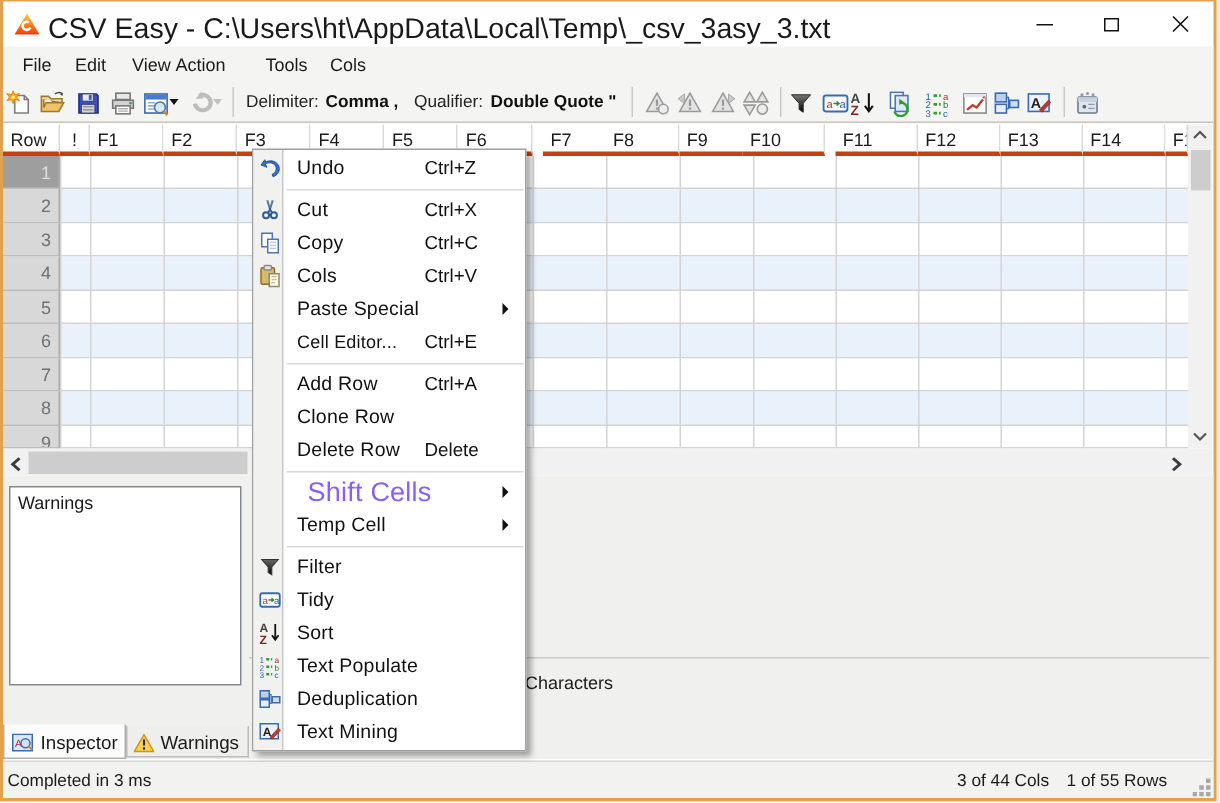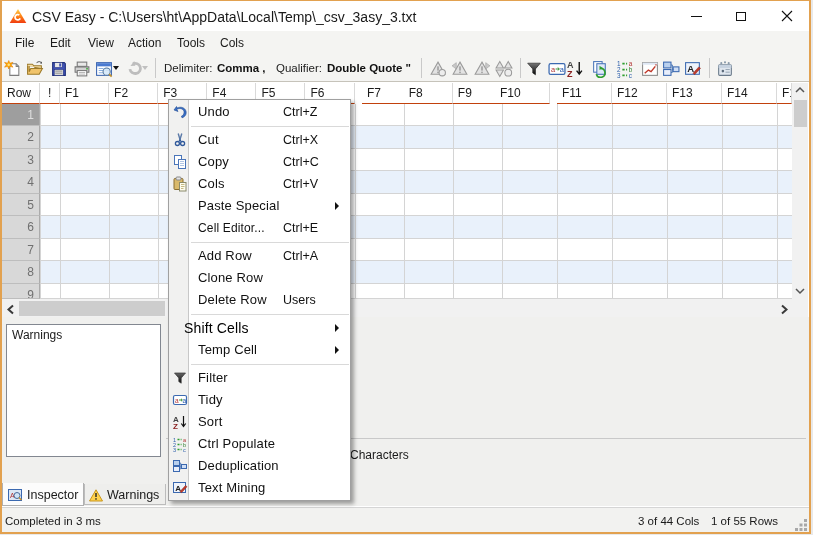--- a/index.html
+++ b/index.html
@@ -1,47 +1,47 @@
 <!DOCTYPE html>
 <html><head><meta charset="utf-8"><style>
 * { margin:0; padding:0; box-sizing:border-box; }
 body { width:813px; height:535px; position:relative; overflow:hidden;
   font-family:"Liberation Sans", sans-serif; background:#e9e9e9; }
 #win { position:absolute; left:0; top:0; width:811px; height:534px;
   border:2px solid #e2a14f; border-top-width:1px; background:#fff; }
 .hc { position:absolute; top:83px; height:20.5px; background:#fff;
-  border-right:1px solid #d9d9d9; border-bottom:1px solid #c2410c;
+  border-right:1px solid #d9d9d9; border-bottom:3px solid #c2410c;
   font-size:12px; color:#1b1b1b; line-height:20px; overflow:hidden; }
 .mb { position:absolute; top:31px; height:25px; line-height:25px; font-size:12px; color:#1a1a1a; }
 </style></head><body>
 <div id="win"></div>
 
 <svg style="position:absolute;left:9px;top:8px" width="18" height="16" viewBox="0 0 18 16">
  <defs>
       <linearGradient id="tri" x1="0" y1="0" x2="0" y2="1">
    <stop offset="0" stop-color="#ffd24d"></stop>
         <stop offset=".45" stop-color="#ff8c1a"></stop>
         <stop offset="1" stop-color="#f03c10"></stop>
       </linearGradient>
     </defs>
  <path d="M9 1 L17.3 15 H.7 z" fill="url(#tri)"></path>
  <path d="M11.2 10.4 a2.7 2.7 0 1 1 -.9-3.4" fill="none" stroke="#fff" stroke-width="1.7"></path>
 </svg>
-<div style="position:absolute;left:32px;top:8.5px;font-size:14px;color:#1a1a1a;white-space:nowrap">CSV Easy - C:\Users\ht\AppData\Local\Temp\_csv_3asy_3.txt</div>
+<div style="position:absolute;left:32px;top:8.5px;font-size:19px;color:#1a1a1a;white-space:nowrap">CSV Easy - C:\Users\ht\AppData\Local\Temp\_csv_3asy_3.txt</div>
 <div style="position:absolute;left:690.5px;top:15.5px;width:11px;height:1px;background:#111"></div>
 <div style="position:absolute;left:735.5px;top:11.5px;width:10px;height:9px;border:1px solid #111"></div>
 <svg style="position:absolute;left:781px;top:10px" width="12" height="12" viewBox="0 0 12 12">
     <path d="M1 1 L11 11 M11 1 L1 11" stroke="#111" stroke-width="1.1"></path>
   </svg>
 
 <div style="position:absolute;left:2px;top:31px;width:807px;height:25px;background:#f4f4f2"></div>
 <div class="mb" style="left:15px">File</div>
 <div class="mb" style="left:50px">Edit</div>
 <div class="mb" style="left:88px">View</div>
-<div class="mb" style="left:128px">Action</div>
+<div class="mb" style="left:117px">Action</div>
 <div class="mb" style="left:177px">Tools</div>
 <div class="mb" style="left:220px">Cols</div>
 
 <div style="position:absolute;left:2px;top:56px;width:807px;height:26px;background:#f4f4f2;border-bottom:1px solid #c6c3ba"></div>
 <svg style="position:absolute;left:4px;top:59.5px" width="18" height="18" viewBox="0 0 17 17">
     <defs>
       <linearGradient id="gfun2" x1="0" y1="0" x2="0" y2="1">
         <stop offset="0" stop-color="#777"></stop>
         <stop offset="1" stop-color="#050505"></stop>
       </linearGradient>
@@ -450,23 +450,23 @@
       </svg>
       <div style="position:absolute;left:29px;top:194.5px;height:22px;line-height:22px;font-size:13px;letter-spacing:0.15px;color:#111;white-space:nowrap">Paste Special</div>
       <div style="position:absolute;left:166px;top:201.5px;width:0;height:0;border-left:4px solid #111;border-top:4px solid transparent;border-bottom:4px solid transparent"></div>
       <div style="position:absolute;left:29px;top:216.5px;height:22px;line-height:22px;font-size:12px;letter-spacing:0.15px;color:#111;white-space:nowrap">Cell Editor...</div>
       <div style="position:absolute;left:114px;top:216.5px;height:22px;line-height:22px;font-size:12.5px;color:#111;white-space:nowrap">Ctrl+E</div>
       <div style="position:absolute;left:22px;top:241.0px;width:158px;height:1px;background:#d9d9d9"></div>
       <div style="position:absolute;left:29px;top:244.5px;height:22px;line-height:22px;font-size:13px;letter-spacing:0.15px;color:#111;white-space:nowrap">Add Row</div>
       <div style="position:absolute;left:114px;top:244.5px;height:22px;line-height:22px;font-size:12.5px;color:#111;white-space:nowrap">Ctrl+A</div>
       <div style="position:absolute;left:29px;top:266.5px;height:22px;line-height:22px;font-size:13px;letter-spacing:0.15px;color:#111;white-space:nowrap">Clone Row</div>
       <div style="position:absolute;left:29px;top:288.5px;height:22px;line-height:22px;font-size:13px;letter-spacing:0.15px;color:#111;white-space:nowrap">Delete Row</div>
-      <div style="position:absolute;left:114px;top:288.5px;height:22px;line-height:22px;font-size:12.5px;color:#111;white-space:nowrap">Users</div>
+      <div style="position:absolute;left:114px;top:288.5px;height:22px;line-height:22px;font-size:12.5px;color:#111;white-space:nowrap">Delete</div>
       <div style="position:absolute;left:22px;top:313.0px;width:158px;height:1px;background:#d9d9d9"></div>
-      <div style="position:absolute;left:15px;top:316.5px;height:22px;line-height:22px;font-size:14px;letter-spacing:0.15px;color:#000000;white-space:nowrap">Shift Cells</div>
+      <div style="position:absolute;left:36px;top:316.5px;height:22px;line-height:22px;font-size:18px;letter-spacing:0.15px;color:#8b5cf6;white-space:nowrap">Shift Cells</div>
       <div style="position:absolute;left:166px;top:323.5px;width:0;height:0;border-left:4px solid #111;border-top:4px solid transparent;border-bottom:4px solid transparent"></div>
       <div style="position:absolute;left:29px;top:338.5px;height:22px;line-height:22px;font-size:13px;letter-spacing:0.15px;color:#111;white-space:nowrap">Temp Cell</div>
       <div style="position:absolute;left:166px;top:345.5px;width:0;height:0;border-left:4px solid #111;border-top:4px solid transparent;border-bottom:4px solid transparent"></div>
       <div style="position:absolute;left:22px;top:363.0px;width:158px;height:1px;background:#d9d9d9"></div>
       <div style="position:absolute;left:29px;top:366.5px;height:22px;line-height:22px;font-size:13px;letter-spacing:0.15px;color:#111;white-space:nowrap">Filter</div>
       <svg style="position:absolute;left:2.5px;top:369.5px" width="16" height="16" viewBox="0 0 16 16">
         <defs>
           <linearGradient id="gfun" x1="0" y1="0" x2="0" y2="1">
             <stop offset="0" stop-color="#666"></stop>
             <stop offset="1" stop-color="#0a0a0a"></stop>
@@ -492,21 +492,21 @@
         <defs>
           <linearGradient id="gfun" x1="0" y1="0" x2="0" y2="1">
             <stop offset="0" stop-color="#666"></stop>
             <stop offset="1" stop-color="#0a0a0a"></stop>
           </linearGradient>
         </defs>
         <text x="1" y="7.5" font-size="8" font-weight="bold" fill="#444" font-family="Liberation Sans">A</text>
         <text x="1" y="15" font-size="8" font-weight="bold" fill="#8a2020" font-family="Liberation Sans">Z</text>
         <path d="M11.5 2 v10 M9.3 9.5 l2.2 3 2.2-3" stroke="#111" stroke-width="1.2" fill="none"></path>
       </svg>
-      <div style="position:absolute;left:29px;top:432.5px;height:22px;line-height:22px;font-size:13px;letter-spacing:0.15px;color:#111;white-space:nowrap">Ctrl Populate</div>
+      <div style="position:absolute;left:29px;top:432.5px;height:22px;line-height:22px;font-size:13px;letter-spacing:0.15px;color:#111;white-space:nowrap">Text Populate</div>
       <svg style="position:absolute;left:2.5px;top:435.5px" width="16" height="16" viewBox="0 0 16 16">
         <defs>
           <linearGradient id="gfun" x1="0" y1="0" x2="0" y2="1">
             <stop offset="0" stop-color="#666"></stop>
             <stop offset="1" stop-color="#0a0a0a"></stop>
           </linearGradient>
         </defs>
         <text x="1" y="6" font-size="5.5" fill="#2a5caa" font-family="Liberation Sans">1</text>
         <text x="1" y="11" font-size="5.5" fill="#2a5caa" font-family="Liberation Sans">2</text>
         <text x="1" y="16" font-size="5.5" fill="#2a5caa" font-family="Liberation Sans">3</text>

